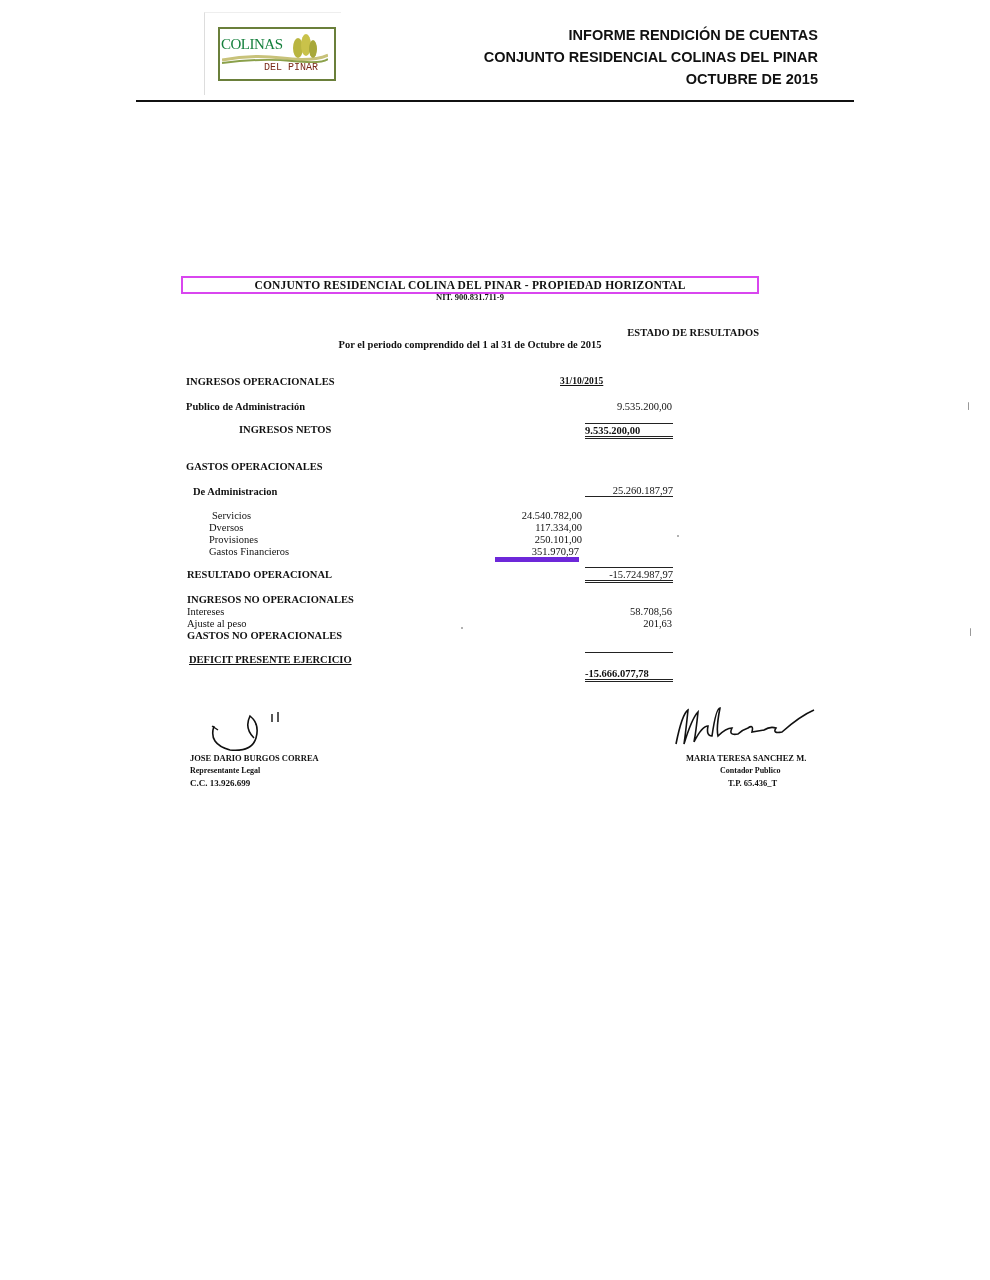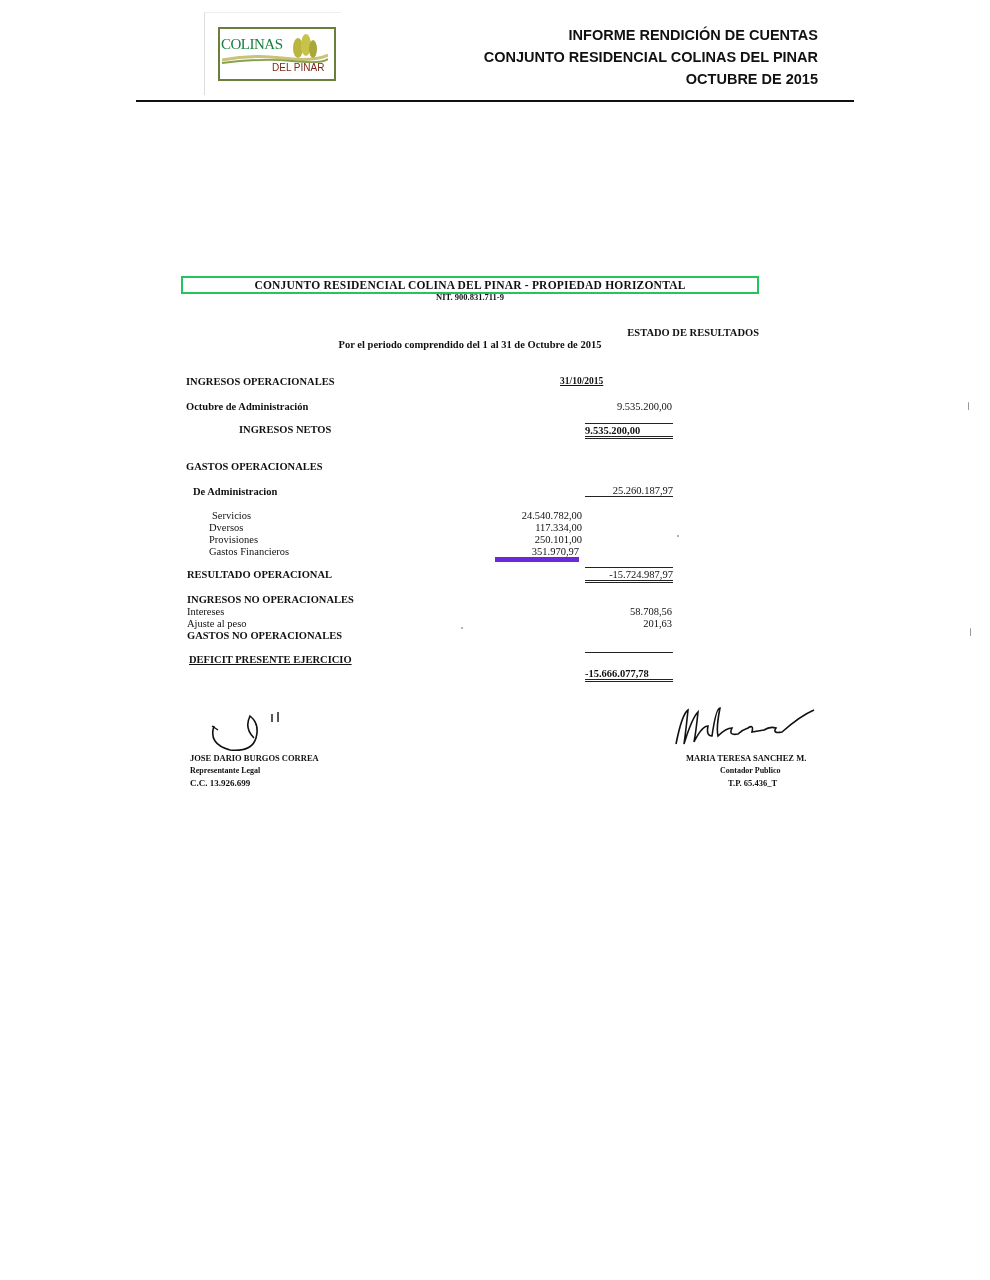--- a/index.html
+++ b/index.html
@@ -2,26 +2,26 @@
 <html><head>
 <meta charset="utf-8">
 <style>
   html, body { margin:0; padding:0; background:#ffffff; }
   body { width:990px; height:1280px; position:relative; overflow:hidden; font-family:"Liberation Serif", serif; color:#111; }
   .abs { position:absolute; }
   
   .logo-frame { left:204px; top:12px; width:136px; height:82px; border-left:1px solid #ddd; border-top:1px solid #eee; }
   .logo-box { left:218px; top:27px; width:114px; height:50px; border:2px solid #6a7f3a; background:#fff; }
   .logo-colinas { left:221px; top:36px; font-family:"Liberation Serif", serif; font-size:15px; color:#15803d; letter-spacing:-0.5px;text-align:center; }
-  .logo-delpinar { left:264px; top:62px; font-family:Liberation Sans, sans-serif; font-size:10px; color:#7a2a1a;margin-left:8px; }
+  .logo-delpinar { left:264px; top:62px; font-family:Liberation Mono, monospace; font-size:10px; color:#7a2a1a; }
   .logo-swoosh { left:222px; top:52px; width:106px; height:12px; }
   .logo-trees { left:288px; top:34px; width:30px; height:26px; }
   .hdr-line { left:136px; top:100px; width:718px; height:2px; background:#111; }
   .hdr-text { right:172px; font-family:"Liberation Sans", sans-serif; font-weight:bold; font-size:14.5px; text-align:right; color:#111; }
-  .title-box { left:181px; top:276px; width:574px; height:14px; border:2px solid #22c55e; text-align:center; font-weight:bold; font-size:11.5px; line-height:14px; letter-spacing:0.2px; }
+  .title-box { left:181px; top:276px; width:574px; height:14px; border:2px solid #d946ef; text-align:center; font-weight:bold; font-size:11.5px; line-height:14px; letter-spacing:0.2px; }
   .center { left:181px; width:578px; text-align:center; font-weight:bold; }
   .lbl { font-weight:bold; font-size:10.5px; }
   .lbl-n { font-size:10.5px; }
   .val { text-align:right; font-size:10.5px; }
   .valb { font-size:10.5px; font-weight:bold; }
   .ul { border-top:1px solid #222; }
   .dbl { border-bottom:3px double #222; }
   .sig-txt { font-weight:bold; font-size:8.5px; }
   .speck { width:2px; height:2px; background:#999; border-radius:1px; }
 </style>
@@ -48,21 +48,21 @@
 <div class="abs hdr-line"></div>
 
 <div class="abs title-box">CONJUNTO RESIDENCIAL COLINA DEL PINAR  - PROPIEDAD HORIZONTAL</div>
 <div class="abs center" style="top:292px; font-size:8.5px;">NIT. 900.831.711-9</div>
 <div class="abs center" style="top:327px; font-size:10.5px;text-align:right;">ESTADO DE RESULTADOS</div>
 <div class="abs center" style="top:339px; font-size:10.5px;">Por el periodo comprendido  del 1 al 31 de Octubre de 2015</div>
 
 <div class="abs lbl" style="left:186px; top:376px;">INGRESOS OPERACIONALES</div>
 <div class="abs valb" style="left:560px; width:96px; top:376px; text-decoration:underline; font-size:9.5px;">31/10/2015</div>
 
-<div class="abs lbl" style="left:186px; top:401px;">Octubre de Administración</div>
+<div class="abs lbl" style="left:186px; top:401px;">Publico de Administración</div>
 <div class="abs val" style="left:560px; width:112px; top:401px;">9.535.200,00</div>
 
 <div class="abs lbl" style="left:239px; top:424px;">INGRESOS NETOS</div>
 <div class="abs valb ul dbl" style="left:585px; width:88px; top:423px; padding-top:1px;">9.535.200,00</div>
 
 <div class="abs lbl" style="left:186px; top:461px;">GASTOS OPERACIONALES</div>
 <div class="abs lbl" style="left:193px; top:486px;">De Administracion</div>
 <div class="abs val" style="left:585px; width:88px; top:485px; border-bottom:1px solid #222;">25.260.187,97</div>
 
 <div class="abs lbl-n" style="left:212px; top:510px;">Servicios</div>

